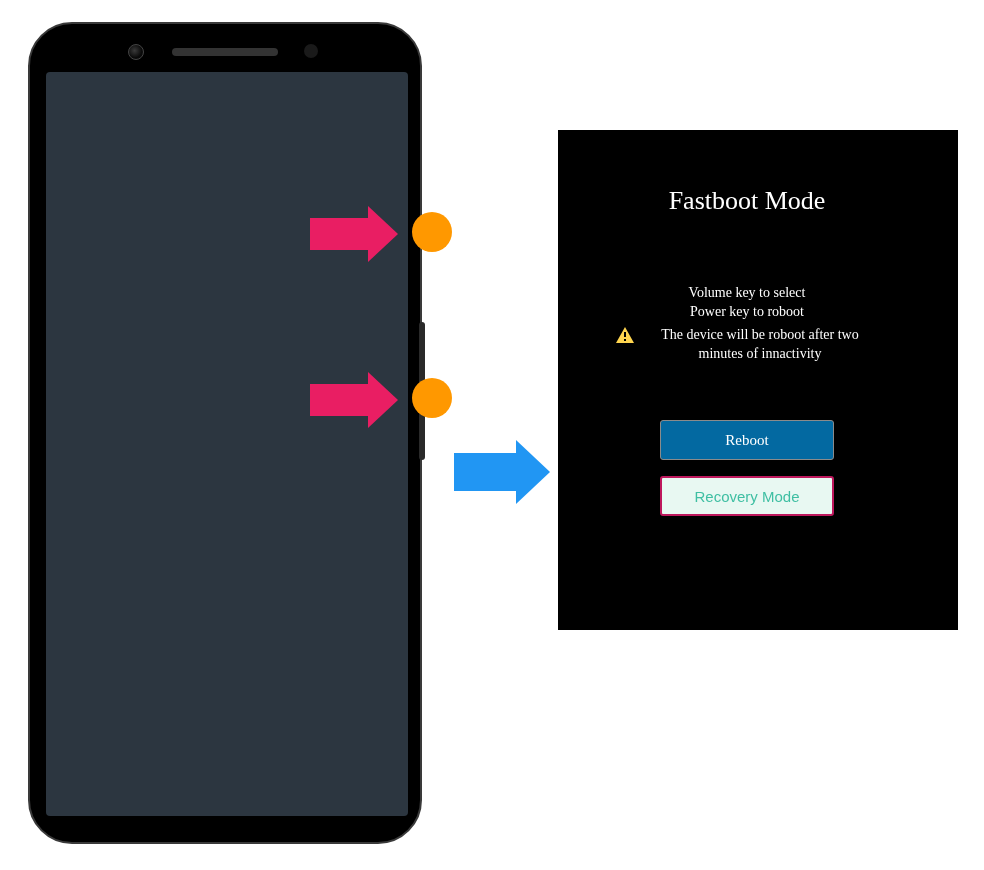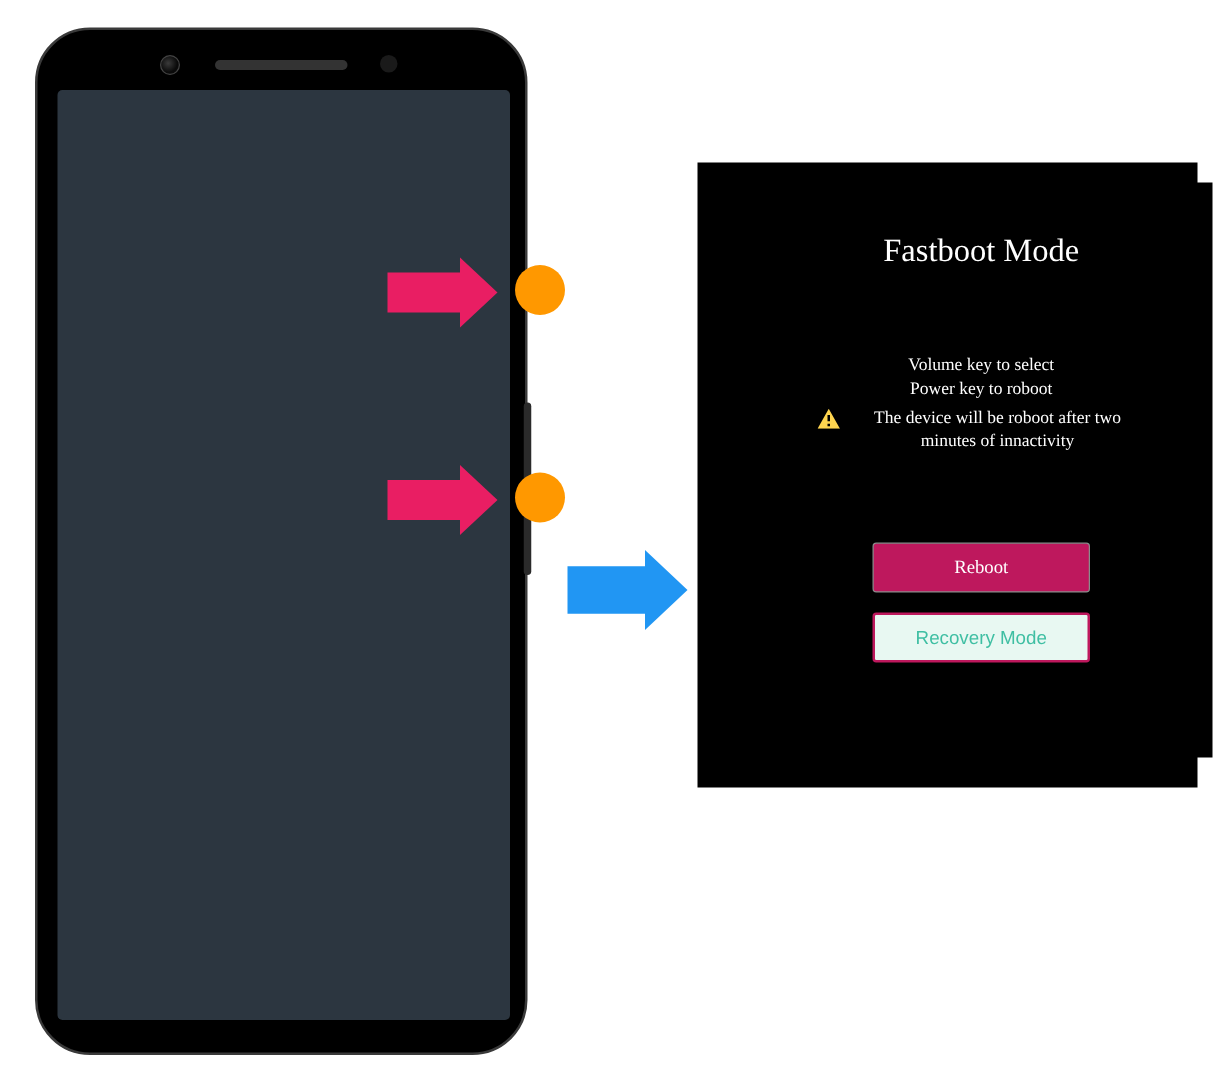--- a/index.html
+++ b/index.html
@@ -101,21 +101,21 @@
     position: absolute;
     width: 40px;
     height: 40px;
     background: #FF9800;
     border-radius: 50%;
   }
 
   
   .fastboot {
     position: absolute;
-    left: 600px;
+    left: 562px;
     top: 146px;
     width: 370px;
     color: #ffffff;
     background: #000000;
     padding: 40px 24px 60px 24px;
     text-align: center;
   }
   .fastboot-title {
     font-size: 26px;
     font-weight: normal;
@@ -126,21 +126,21 @@
     line-height: 1.35;
     margin-bottom: 4px;
   }
   .fastboot-warning-row {
     display: flex;
     justify-content: center;
     align-items: flex-start;
     gap: 8px;
     font-size: 14px;
     line-height: 1.35;
-    margin-bottom: 70px;
+    margin-bottom: 56px;
     padding: 0 30px;
   }
   .warning-icon {
     display: inline-block;
     position: relative;
     width: 18px;
     height: 16px;
     flex-shrink: 0;
     margin-top: 1px;
   }
@@ -149,21 +149,21 @@
     display: block;
     width: 174px;
     height: 40px;
     line-height: 38px;
     margin: 0 auto 16px auto;
     font-size: 15px;
     border-radius: 3px;
     cursor: pointer;
   }
   .fastboot-btn.outline {
-    background: #be185d;
+    background: #0369a1;
     color: #ffffff;
     border: 1px solid #8b8b8b;
   }
   .fastboot-btn.selected {
     background: #e8f8f2;
     color: #3fbfa3;
     border: 2px solid #be185d;
     font-family: -apple-system, Helvetica, Arial, sans-serif;
   }
 

